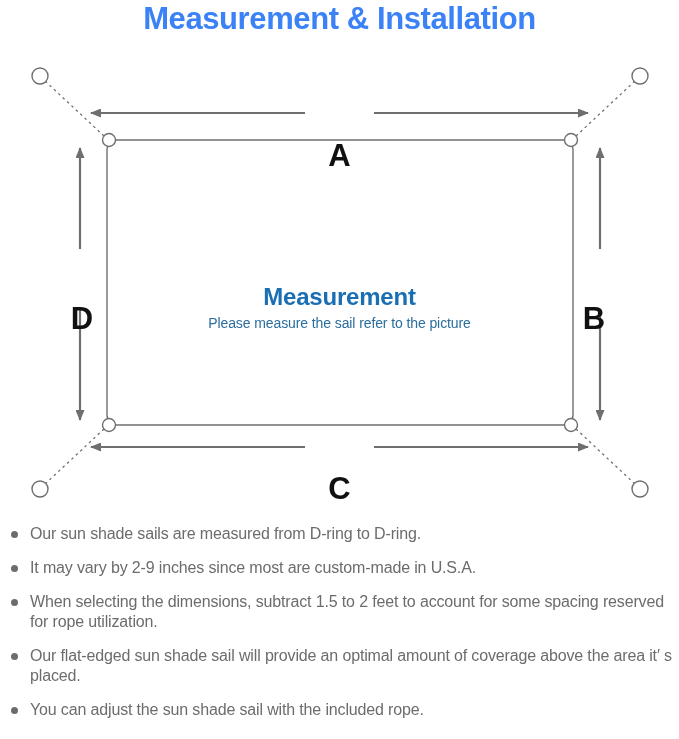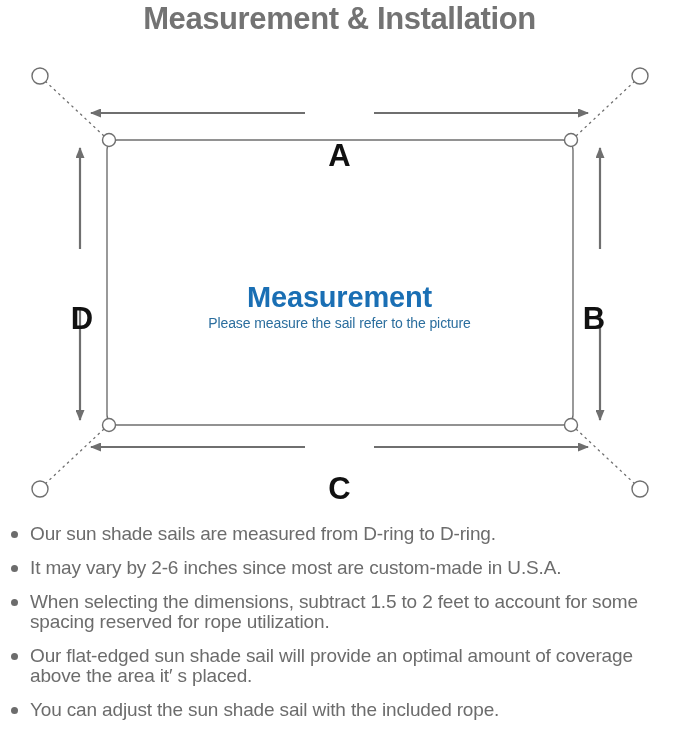--- a/index.html
+++ b/index.html
@@ -16,21 +16,21 @@
   }
 
   #page-title {
     position: absolute;
     top: 0px;
     left: 0;
     width: 679px;
     text-align: center;
     font-size: 31px;
     font-weight: bold;
-    color: #737373;
+    color: #3b82f6;
     letter-spacing: -0.4px;
     line-height: 38px;
   }
 
   #diagram {
     position: absolute;
     top: 44px;
     left: 0;
     width: 679px;
     height: 478px;
@@ -38,21 +38,21 @@
 
   #center-label {
     position: absolute;
     left: 0;
     top: 238px;
     width: 679px;
     text-align: center;
     pointer-events: none;
   }
   #center-label .big {
-    font-size: 29px;
+    font-size: 24px;
     font-weight: bold;
     color: #1a6fb4;
     line-height: 30px;
     letter-spacing: -0.2px;
   }
   #center-label .small {
     font-size: 14px;
     font-weight: normal;
     color: #2b6e9e;
     line-height: 22px;
@@ -76,21 +76,21 @@
     position: absolute;
     left: 0;
     top: 524px;
     width: 679px;
   }
   .note-item {
     position: relative;
     padding-left: 30px;
     margin-bottom: 14px;
     color: #6c6c6c;
-    font-size: 19px;
+    font-size: 16px;
     line-height: 20px;
     letter-spacing: -0.15px;
     padding-right: 6px;
   }
   .note-item .bullet {
     position: absolute;
     left: 11px;
     top: 7px;
     width: 7px;
     height: 7px;
@@ -184,21 +184,21 @@
   <div class="dim-letter" id="letter-d">D</div>
 </div>
 
 <div id="notes">
   <div class="note-item">
     <span class="bullet"></span>
     <span>Our sun shade sails are measured from D-ring to D-ring.</span>
   </div>
   <div class="note-item">
     <span class="bullet"></span>
-    <span>It may vary by 2-6 inches since most are custom-made in U.S.A.</span>
+    <span>It may vary by 2-9 inches since most are custom-made in U.S.A.</span>
   </div>
   <div class="note-item">
     <span class="bullet"></span>
     <span>When selecting the dimensions, subtract 1.5 to 2 feet to account for some spacing reserved for rope utilization.</span>
   </div>
   <div class="note-item">
     <span class="bullet"></span>
     <span>Our flat-edged sun shade sail will provide an optimal amount of coverage above the area it′ s placed.</span>
   </div>
   <div class="note-item">

